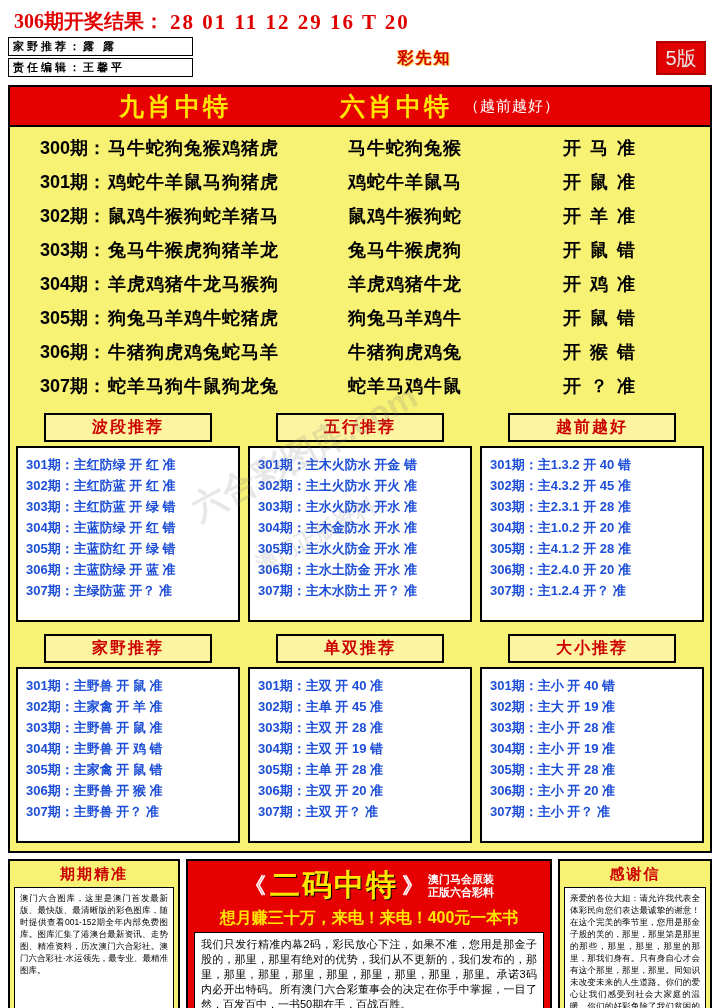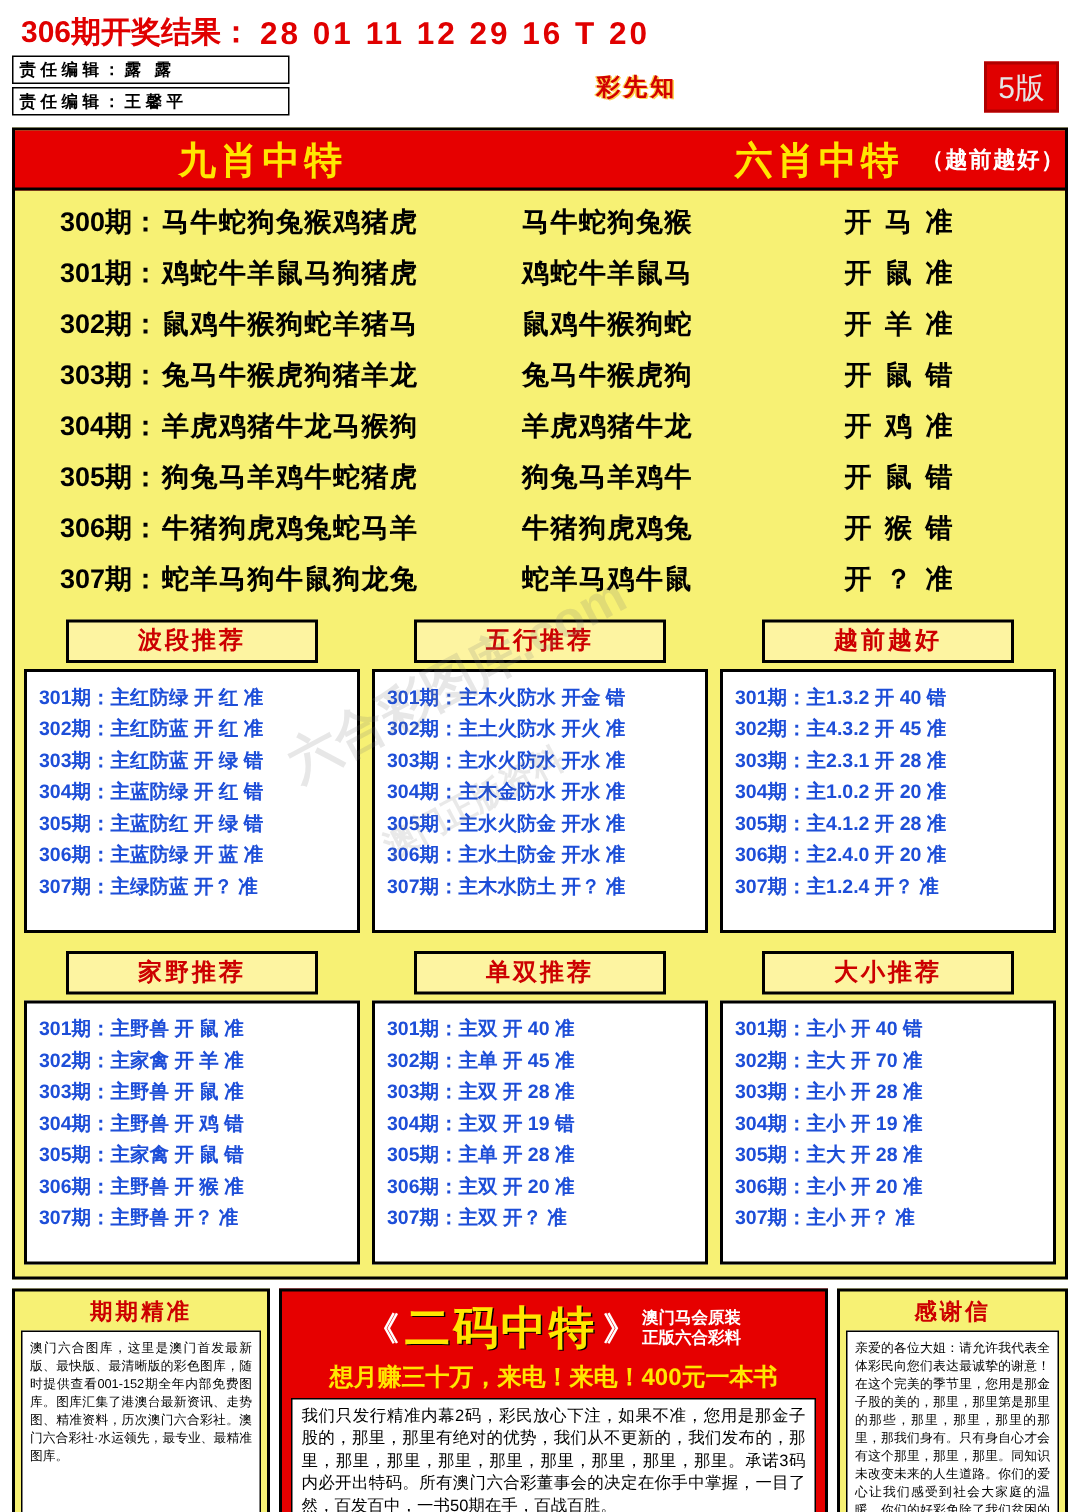--- a/index.html
+++ b/index.html
@@ -12,20 +12,21 @@
   }
   .page{
     position:relative;width:720px;height:1008px;
     box-sizing:border-box;
     padding:6px 8px;
   }
   
   .header-line{
     display:flex;align-items:flex-end;gap:6px;
     padding:2px 4px 0 6px;
+    font-family:Liberation Serif, serif;
   }
   .header-title{
     color:#e00000;font-weight:bold;font-size:20px;
     letter-spacing:0px;white-space:nowrap;
   }
   .header-nums{
     color:#e00000;font-weight:bold;font-size:21px;
     letter-spacing:2px;white-space:nowrap;
   }
   .sub-row{
@@ -65,23 +66,23 @@
   }
   .band{
     display:flex;background:#e60000;border-bottom:2px solid #000;
     height:38px;align-items:center;
   }
   .band-cell{
     color:#ffe600;font-weight:bold;font-size:25px;
     letter-spacing:3px;
   }
   .band-left{width:330px;text-align:center;}
-  .band-right{flex:1;text-align:center;display:flex;align-items:center;justify-content:flex-end;gap:12px;}
+  .band-right{flex:1;text-align:center;display:flex;align-items:center;justify-content:flex-start;gap:12px;}
   .band-note{
-    color:#ffffff;font-size:15px;font-weight:bold;letter-spacing:1px;
+    color:#ffffff;font-size:15px;font-weight:normal;letter-spacing:1px;
   }
   .rows{padding:4px 0 6px 0;}
   .row{
     display:flex;align-items:center;height:34px;font-size:18px;font-weight:bold;color:#000;
   }
   .c-period{width:96px;text-align:right;padding-right:2px;letter-spacing:0px;}
   .c-nine{width:240px;text-align:left;letter-spacing:1px;}
   .c-six{width:215px;text-align:left;letter-spacing:1px;}
   .c-open{width:auto;flex:1;text-align:left;letter-spacing:2px;}
   
@@ -157,21 +158,21 @@
 
 <div class="page">
 
   <div class="header-line">
     <span class="header-title">306期开奖结果：</span>
     <span class="header-nums">28 01 11 12 29 16 T 20</span>
   </div>
 
   <div class="sub-row">
     <div class="editors">
-      <div class="editor-line">责任编辑：露  露</div>
+      <div class="editor-line">家野推荐：露  露</div>
       <div class="editor-line">责任编辑：王馨平</div>
     </div>
     <div class="brandwrap">
       <span class="brand">彩先知</span>
     </div>
     <div class="edition">5版</div>
   </div>
 
   <div class="main-panel">
     <div class="band">
@@ -294,21 +295,21 @@
           <div class="rec-line">304期：主双 开 19 错</div>
           <div class="rec-line">305期：主单 开 28 准</div>
           <div class="rec-line">306期：主双 开 20 准</div>
           <div class="rec-line">307期：主双 开？ 准</div>
         </div>
       </div>
       <div class="rec-box">
         <div class="rec-title">大小推荐</div>
         <div class="rec-body">
           <div class="rec-line">301期：主小 开 40 错</div>
-          <div class="rec-line">302期：主大 开 70 准</div>
+          <div class="rec-line">302期：主大 开 19 准</div>
           <div class="rec-line">303期：主小 开 28 准</div>
           <div class="rec-line">304期：主小 开 19 准</div>
           <div class="rec-line">305期：主大 开 28 准</div>
           <div class="rec-line">306期：主小 开 20 准</div>
           <div class="rec-line">307期：主小 开？ 准</div>
         </div>
       </div>
     </div>
   </div>
 

